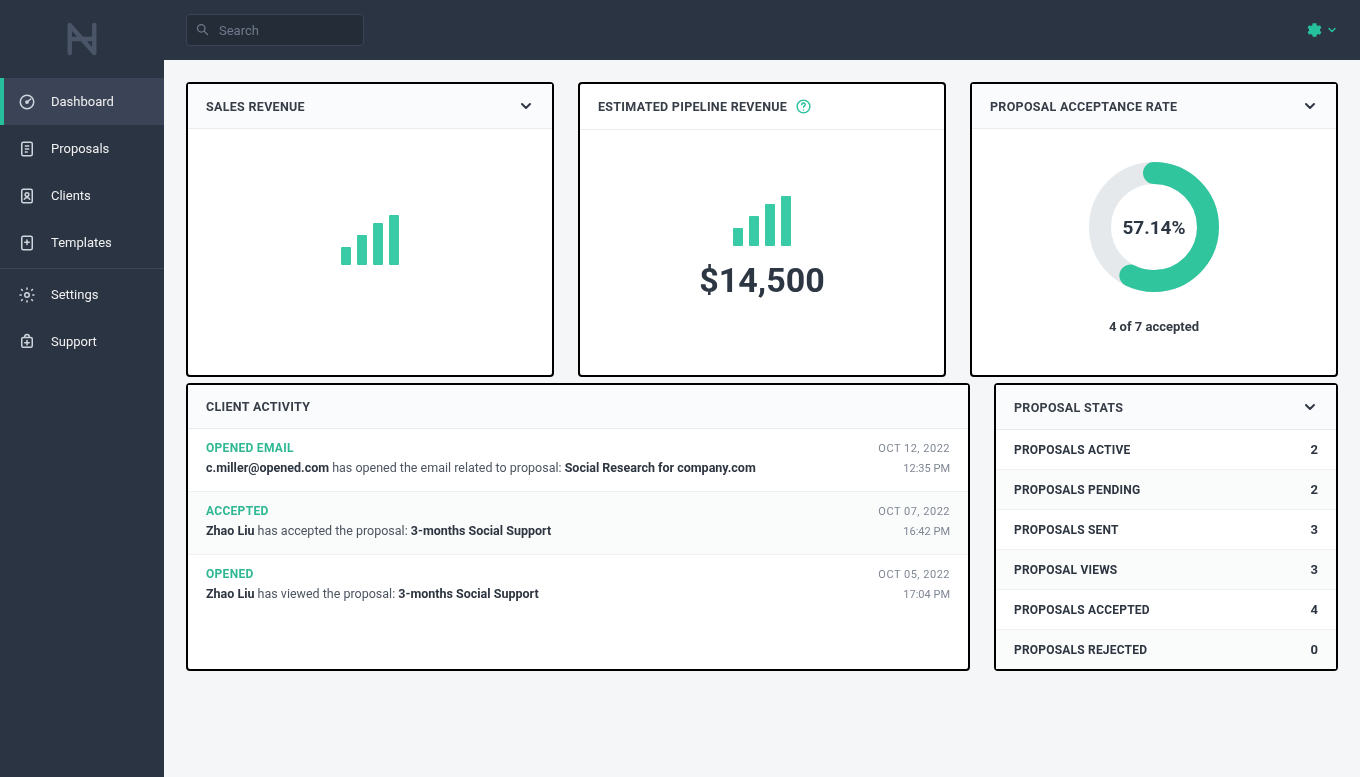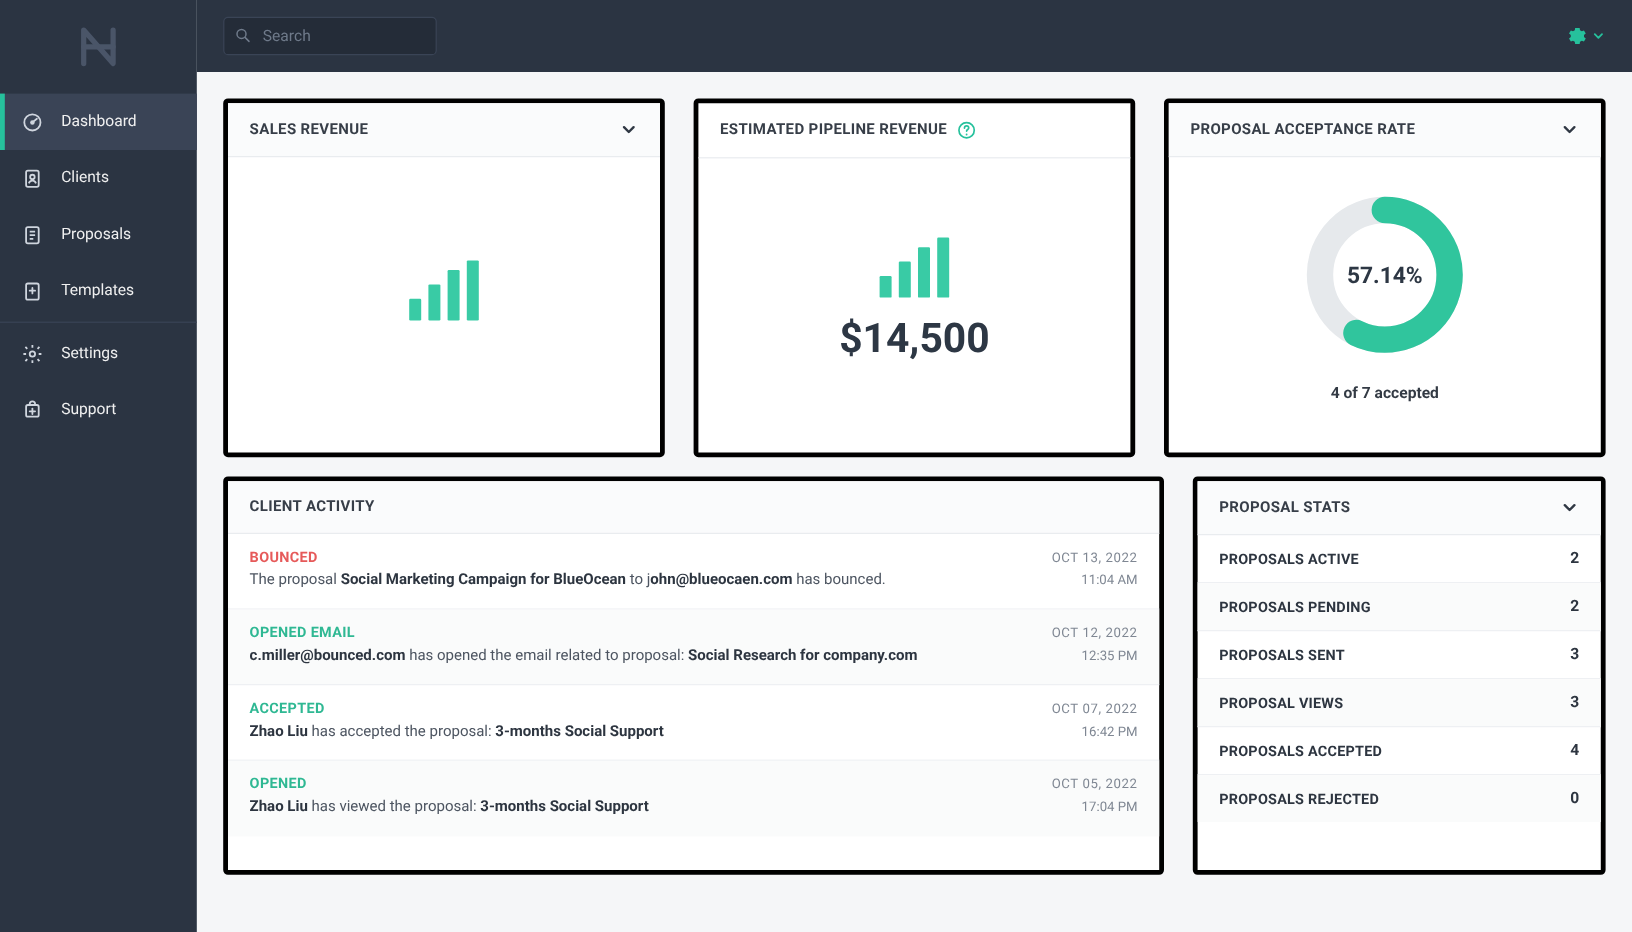--- a/index.html
+++ b/index.html
@@ -20,23 +20,23 @@
 .main-col { flex: 1; display: flex; flex-direction: column; }
 .topbar { height: 60px; background: #2b3442; display: flex; align-items: center; padding: 0 22px; }
 .search-wrap { position: relative; }
 .search-input { width: 178px; height: 32px; background: #242c38; border: 1px solid #3a4456; border-radius: 4px; color: #9aa4b3; font-size: 13px; padding: 0 10px 0 32px; outline:none;}
 .search-input::placeholder { color: #6f7a8a; }
 .search-icon { position: absolute; left: 9px; top: 8px; color:#6f7a8a; }
 .topbar-right { margin-left: auto; display:flex; align-items:center; gap:4px; color:#26c19c; cursor:pointer;}
 
 .content { flex: 1; padding: 22px; overflow: auto; }
 .row { display: flex; gap: 24px; }
-.row + .row { margin-top: 16px; }
-
-.card { background: #fff; border: 4px solid #000000; border-radius: 4px; }
+.row + .row { margin-top: 6px; }
+
+.card { background: #fff; border: 2px solid #000000; border-radius: 4px; }
 .card-header { display: flex; align-items: center; padding: 14px 18px; border-bottom: 1px solid #e9ecef; }
 .card-header.grey { background: #fafbfc; }
 .card-title { font-size: 12.5px; font-weight: 700; color: #373e48; letter-spacing: 0.3px; text-transform: uppercase; }
 .card-header .actions { margin-left: auto; display:flex; align-items:center; gap:8px; }
 .chev-down { color: #303844; cursor:pointer; }
 .help-icon { color: #26c19c; margin-left: 8px;}
 
 .metric-body { padding: 30px 10px 40px; display:flex; flex-direction:column; align-items:center; justify-content:center; min-height: 245px;}
 .mini-bars { display:flex; align-items:flex-end; gap:6px; margin-bottom:14px; height:50px;}
 .mini-bars .bar { width: 10px; background:#39cba5; border-radius:1px;}
@@ -97,36 +97,36 @@
               <circle cx="12" cy="12" r="2.5" fill="currentColor"></circle>
               <line x1="12" y1="12" x2="17" y2="8" stroke="currentColor" stroke-width="2" stroke-linecap="round"></line>
             </svg>
           </span>
           <span>Dashboard</span>
         </div>
         <div class="sidebar-item">
           <span class="icon" style="color: rgb(207, 213, 222);">
             <svg width="18" height="18" viewBox="0 0 24 24">
               <rect x="5" y="3" width="14" height="18" rx="2" fill="none" stroke="currentColor" stroke-width="2"></rect>
-              <circle cx="12" cy="10" r="2.5" fill="none" stroke="currentColor" stroke-width="2"></circle>
-              <path d="M8 17c.8-2 2.3-3 4-3s3.2 1 4 3" fill="none" stroke="currentColor" stroke-width="2"></path>
-            </svg>
-          </span>
-          <span>Clients</span>
-        </div>
-        <div class="sidebar-item">
-          <span class="icon" style="color: rgb(207, 213, 222);">
-            <svg width="18" height="18" viewBox="0 0 24 24">
-              <rect x="5" y="3" width="14" height="18" rx="2" fill="none" stroke="currentColor" stroke-width="2"></rect>
               <line x1="9" y1="8" x2="15" y2="8" stroke="currentColor" stroke-width="2"></line>
               <line x1="9" y1="12" x2="15" y2="12" stroke="currentColor" stroke-width="2"></line>
               <line x1="9" y1="16" x2="13" y2="16" stroke="currentColor" stroke-width="2"></line>
             </svg>
           </span>
           <span>Proposals</span>
+        </div>
+        <div class="sidebar-item">
+          <span class="icon" style="color: rgb(207, 213, 222);">
+            <svg width="18" height="18" viewBox="0 0 24 24">
+              <rect x="5" y="3" width="14" height="18" rx="2" fill="none" stroke="currentColor" stroke-width="2"></rect>
+              <circle cx="12" cy="10" r="2.5" fill="none" stroke="currentColor" stroke-width="2"></circle>
+              <path d="M8 17c.8-2 2.3-3 4-3s3.2 1 4 3" fill="none" stroke="currentColor" stroke-width="2"></path>
+            </svg>
+          </span>
+          <span>Clients</span>
         </div>
         <div class="sidebar-item">
           <span class="icon" style="color: rgb(207, 213, 222);">
             <svg width="18" height="18" viewBox="0 0 24 24">
               <rect x="5" y="3" width="14" height="18" rx="2" fill="none" stroke="currentColor" stroke-width="2"></rect>
               <line x1="12" y1="8" x2="12" y2="14" stroke="currentColor" stroke-width="2" stroke-linecap="round"></line>
               <line x1="9" y1="11" x2="15" y2="11" stroke="currentColor" stroke-width="2" stroke-linecap="round"></line>
             </svg>
           </span>
           <span>Templates</span>
@@ -254,35 +254,25 @@
 
       <div class="row">
 
         <div class="card activity">
           <div class="card-header grey">
             <span class="card-title">CLIENT ACTIVITY</span>
           </div>
           <div class="activity-list" id="activity-list">
               <div class="activity-row">
                 <div class="activity-head">
-                  <span class="activity-status bounced">BOUNCED</span>
-                  <span class="activity-date">OCT 13, 2022</span>
-                </div>
-                <div class="activity-body">
-                  <span class="activity-text">The proposal <b>Social Marketing Campaign for BlueOcean</b> to j<b>ohn@blueocaen.com</b> has bounced.</span>
-                  <span class="activity-time">11:04 AM</span>
-                </div>
-              </div>
-              <div class="activity-row">
-                <div class="activity-head">
                   <span class="activity-status opened-email">OPENED EMAIL</span>
                   <span class="activity-date">OCT 12, 2022</span>
                 </div>
                 <div class="activity-body">
-                  <span class="activity-text"><b>c.miller@bounced.com</b> has opened the email related to proposal: <b>Social Research for company.com</b></span>
+                  <span class="activity-text"><b>c.miller@opened.com</b> has opened the email related to proposal: <b>Social Research for company.com</b></span>
                   <span class="activity-time">12:35 PM</span>
                 </div>
               </div>
               <div class="activity-row">
                 <div class="activity-head">
                   <span class="activity-status accepted">ACCEPTED</span>
                   <span class="activity-date">OCT 07, 2022</span>
                 </div>
                 <div class="activity-body">
                   <span class="activity-text"><b>Zhao Liu</b> has accepted the proposal: <b>3-months Social Support</b></span>

